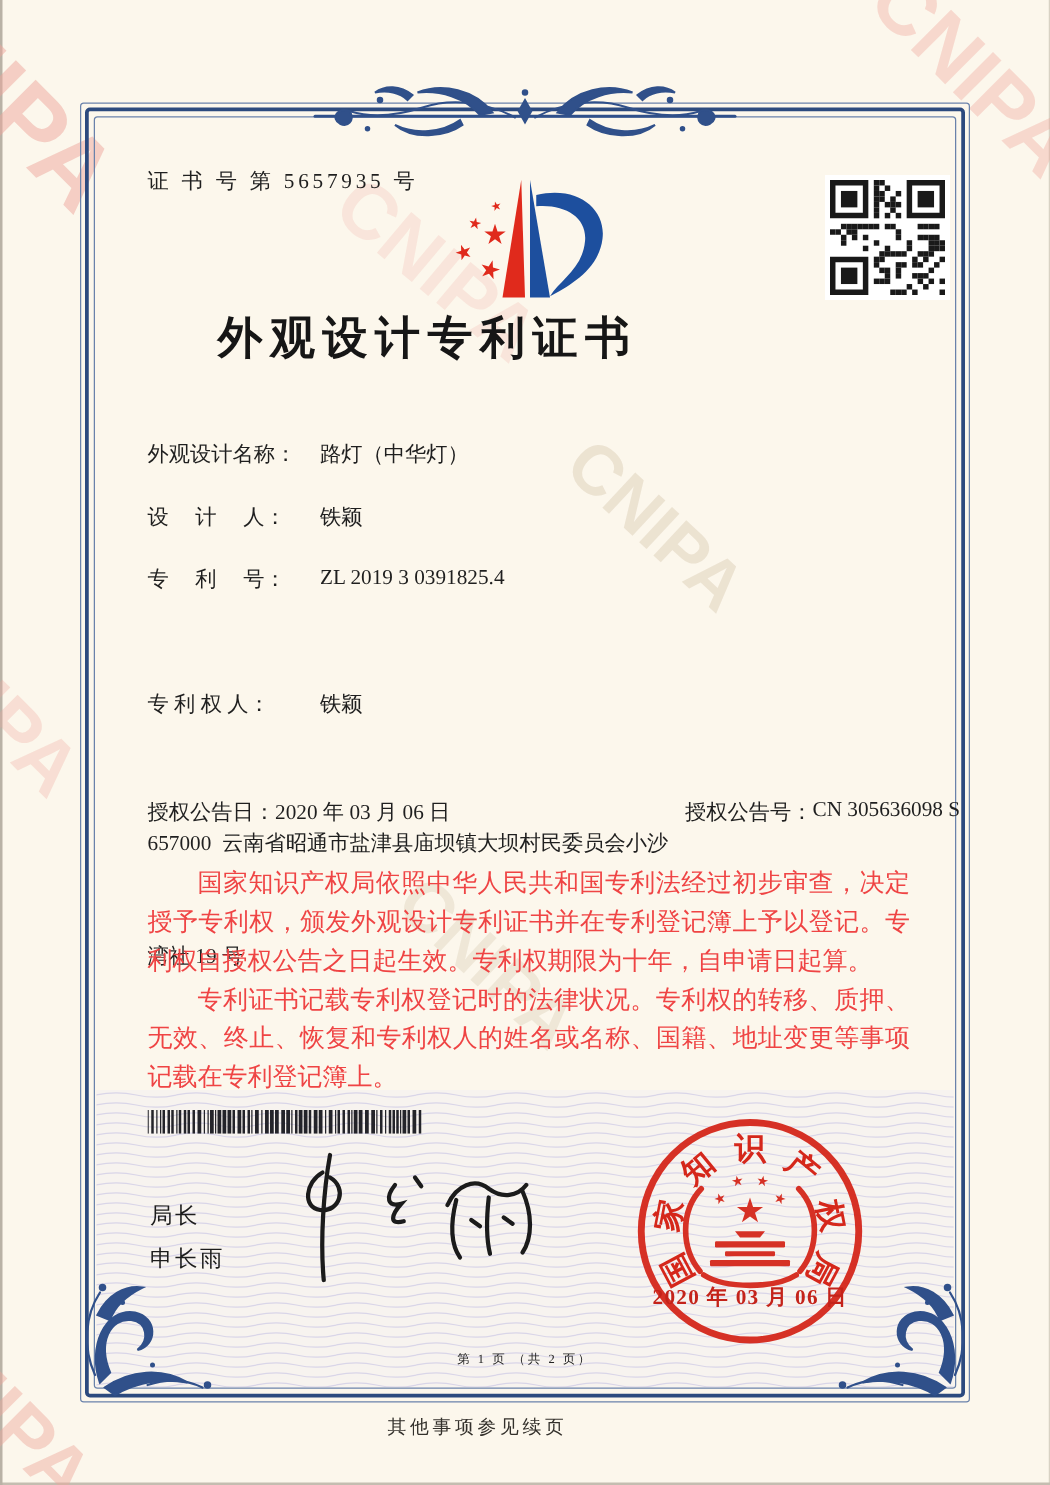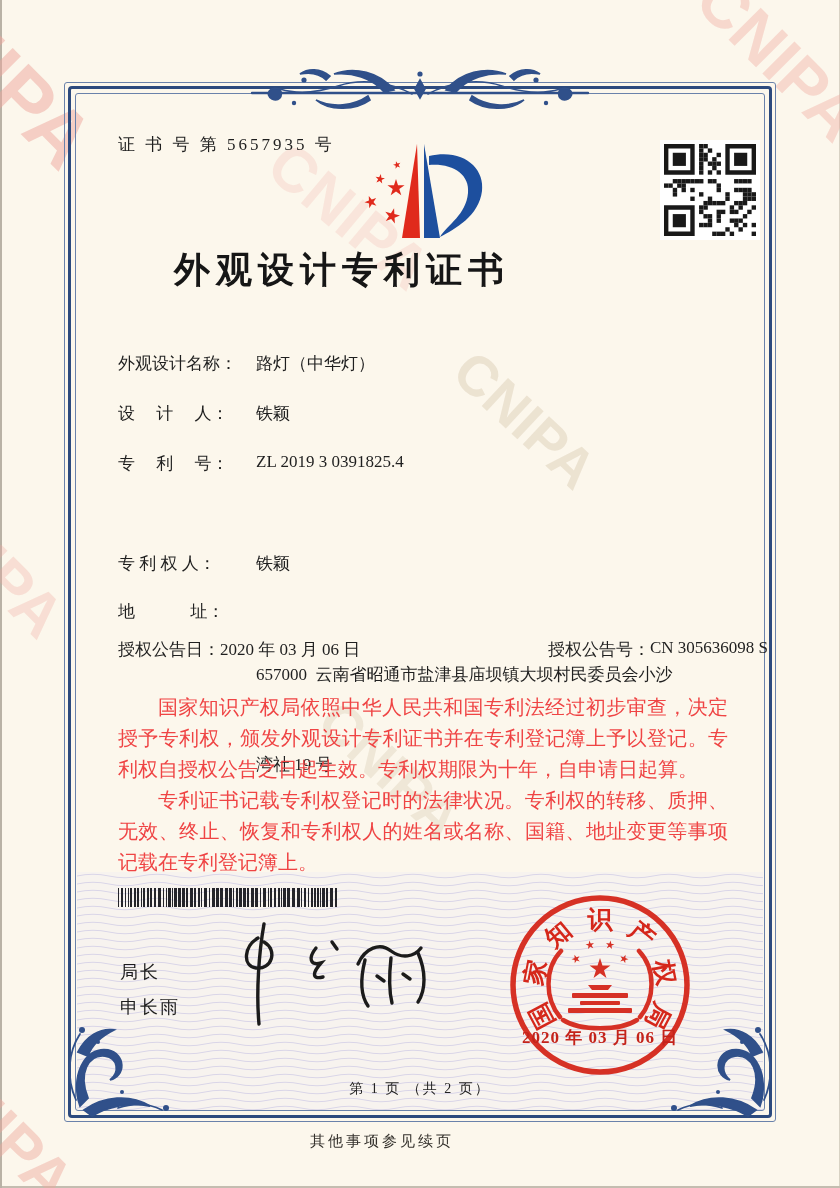--- a/index.html
+++ b/index.html
@@ -26,21 +26,21 @@
   .grant2{position:absolute;left:430px;top:0;display:flex;white-space:pre}
   .paras{position:absolute;left:118px;top:692px;width:610px;font-size:20px;line-height:31px;
          text-align:justify;color:#ef4444}
   .paras p{text-indent:2em;margin:0}
   .commissioner{position:absolute;left:120px;font-family:Liberation Serif, serif;
                 font-size:18px;color:#1c1c1c;letter-spacing:2px}
   .seal-ch{position:absolute;left:50%;top:50%;font-size:25px;font-weight:bold;color:#d5271b;
            font-family:"Liberation Serif","DejaVu Serif",serif;transform-origin:center}
   .sealdate{position:absolute;left:522px;top:1026px;font-size:17px;font-weight:bold;color:#c4231a;
             letter-spacing:1px;z-index:6}
-  .pagefoot{position:absolute;left:0;top:1080px;width:840px;text-align:center;font-size:14px;
+  .pagefoot{position:absolute;left:0;top:1080px;width:840px;text-align:center;font-size:10px;
             letter-spacing:2px;color:#222}
   .contnote{position:absolute;left:0;top:1132px;width:764px;text-align:center;font-size:15px;
             letter-spacing:3px;color:#33302b}
   #qrbox{position:absolute;left:660px;top:140px;width:100px;height:100px;background:#ffffff;padding:4px}
   #qrbox svg{display:block;width:92px;height:92px;fill:#191919}
   #barcode{position:absolute;left:118px;top:888px;z-index:2}
   #barcode svg{display:block;fill:#24242a}
   #sealsvg{position:absolute;left:505px;top:890px;width:190px;height:190px;z-index:5;opacity:.95}
   #sigsvg{position:absolute;left:228px;top:918px;z-index:3}
   .orn{position:absolute;z-index:2;pointer-events:none}
@@ -261,21 +261,20 @@
   </div>
   <div class="frow" style="top:452px">
     <span class="flabel">专　 利　 号：</span>
     <span>ZL 2019 3 0391825.4</span>
   </div>
   <div class="frow" style="top:552px">
     <span class="flabel">专 利 权 人：</span>
     <span>铁颖</span>
   </div>
   <div class="frow" style="top:600px">
-    <span class="flabel">地　　　 址：</span>
     <span class="addr-lines">
       <span style="display:block">657000  云南省昭通市盐津县庙坝镇大坝村民委员会小沙</span>
       <span style="display:block">湾社 19 号</span>
     </span>
   </div>
   <div class="frow" style="top:638px;width:620px;position:absolute">
     <span>授权公告日：</span><span>2020 年 03 月 06 日</span>
     <span class="grant2">
       <span>授权公告号：</span><span>CN 305636098 S</span>
     </span>

